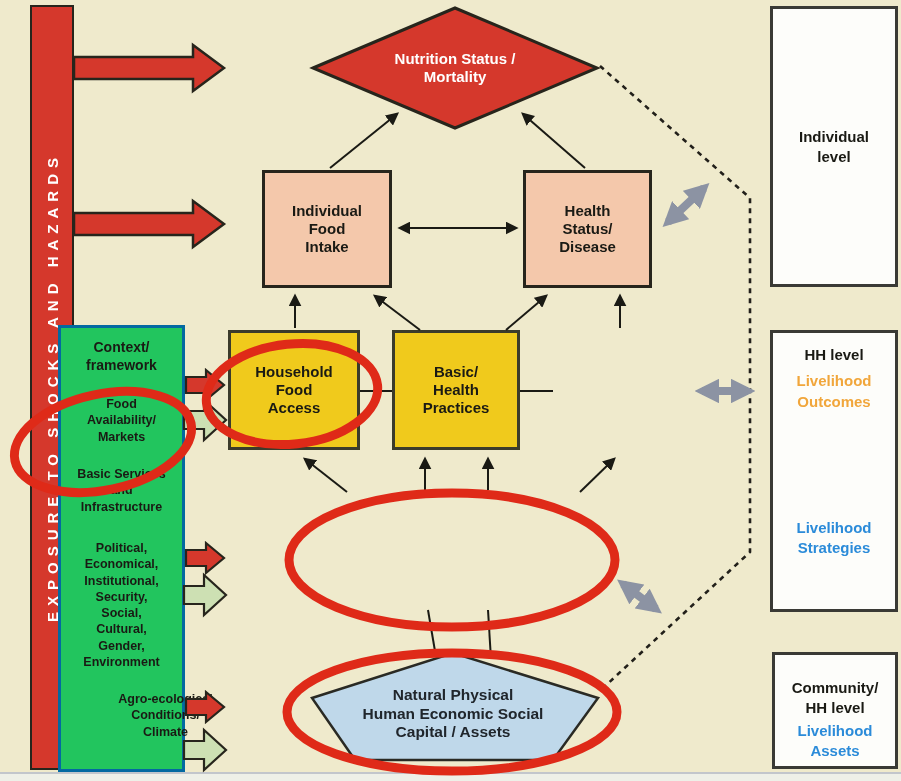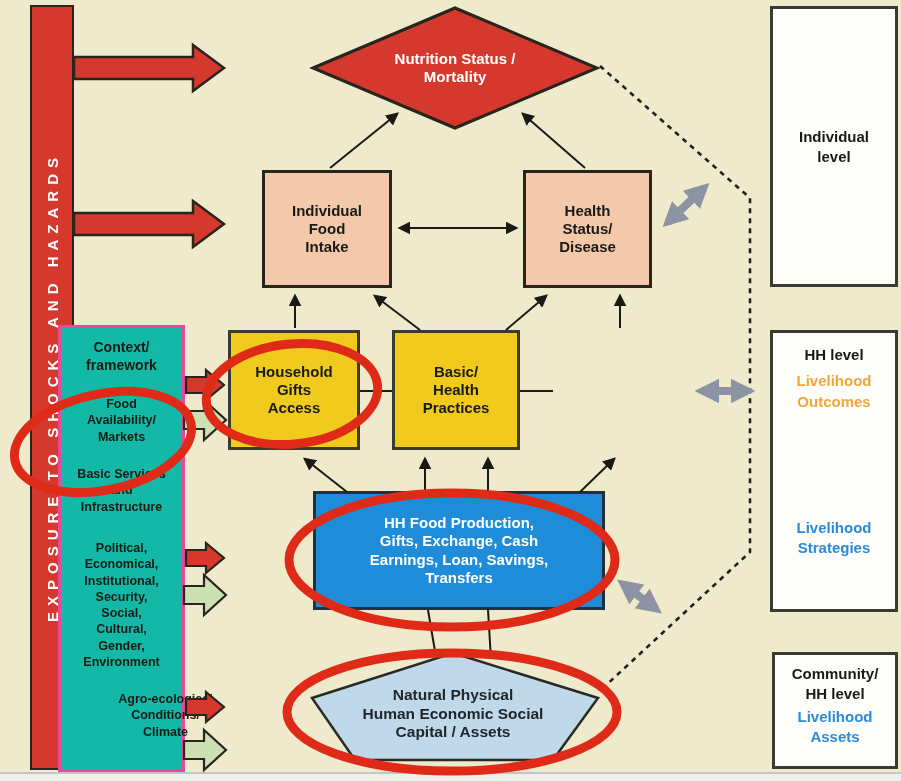--- a/index.html
+++ b/index.html
@@ -12,21 +12,21 @@
   .lbl{
     white-space:pre-line;text-align:center;font-weight:bold;
     display:flex;align-items:center;justify-content:center;
     color:#1A1A14;line-height:1.22;
   }
   .node{box-sizing:border-box;}
   .pink{background:#F4C8AB;border:3px solid #27251C;z-index:1;font-size:15px;}
   .yellow{background:#F0CA1C;border:3px solid #3B3B2B;z-index:1;font-size:15px;}
   .bluebox{background:#1E8CD8;border:3px solid #22303C;color:#fff;z-index:1;font-size:15px;}
   .greenpanel{
-    background:#14b8a6;border:3px solid #ec4899;box-sizing:border-box;z-index:1;
+    background:#22c55e;border:3px solid #0369a1;box-sizing:border-box;z-index:1;
   }
   .gp-item{position:absolute;left:0;width:100%;white-space:pre-line;text-align:center;
     font-weight:bold;font-size:12.5px;line-height:1.3;color:#1A1A14;}
   .whitebox{
     background:#FDFDFA;border:3px solid #3A3A35;box-sizing:border-box;z-index:1;
     text-align:center;font-weight:bold;
   }
   .wb-title{color:#1A1A14;font-size:15px;line-height:1.35;white-space:pre-line;}
   .wb-orange{color:#F1A63B;font-size:15px;line-height:1.35;white-space:pre-line;}
   .wb-blue{color:#2B8BD9;font-size:15px;line-height:1.35;white-space:pre-line;}
@@ -77,44 +77,40 @@
   </div>
 
   <div class="abs node pink lbl" style="left:262px;top:170px;width:130px;height:118px;">Individual
 Food
 Intake</div>
   <div class="abs node pink lbl" style="left:523px;top:170px;width:129px;height:118px;">Health
 Status/
 Disease</div>
 
   <div class="abs node yellow lbl" style="left:228px;top:330px;width:132px;height:120px;">Household
-Gifts
+Food
 Access</div>
   <div class="abs node yellow lbl" style="left:392px;top:330px;width:128px;height:120px;">Basic/
 Health
 Practices</div>
 
-  <div class="abs node bluebox lbl" style="left:313px;top:491px;width:292px;height:119px;">HH Food Production,
-Gifts, Exchange, Cash
-Earnings, Loan, Savings,
-Transfers</div>
 
   <div class="abs whitebox" style="left:770px;top:6px;width:128px;height:281px;">
     <div class="wb-title" style="margin-top:118px;">Individual
 level</div>
   </div>
   <div class="abs whitebox" style="left:770px;top:330px;width:128px;height:282px;">
     <div class="wb-title" style="margin-top:12px;">HH level</div>
     <div class="wb-orange" style="margin-top:6px;">Livelihood
 Outcomes</div>
     <div class="wb-blue" style="margin-top:106px;">Livelihood
 Strategies</div>
   </div>
   <div class="abs whitebox" style="left:772px;top:652px;width:126px;height:117px;">
-    <div class="wb-title" style="margin-top:9px;">Community/
+    <div class="wb-title" style="margin-top:23px;">Community/
 HH level</div>
     <div class="wb-blue" style="margin-top:2px;">Livelihood
 Assets</div>
   </div>
 
   <svg class="shapes" width="901" height="781" viewBox="0 0 901 781">
     <polygon points="313,68 455,8 597,68 455,128" fill="#D5382C" stroke="#27251C" stroke-width="3"></polygon>
     <polygon points="453,653 598,698 553,760 355,760 312,698" fill="#BFD8EA" stroke="#2A2A24" stroke-width="2.5"></polygon>
   </svg>
 

